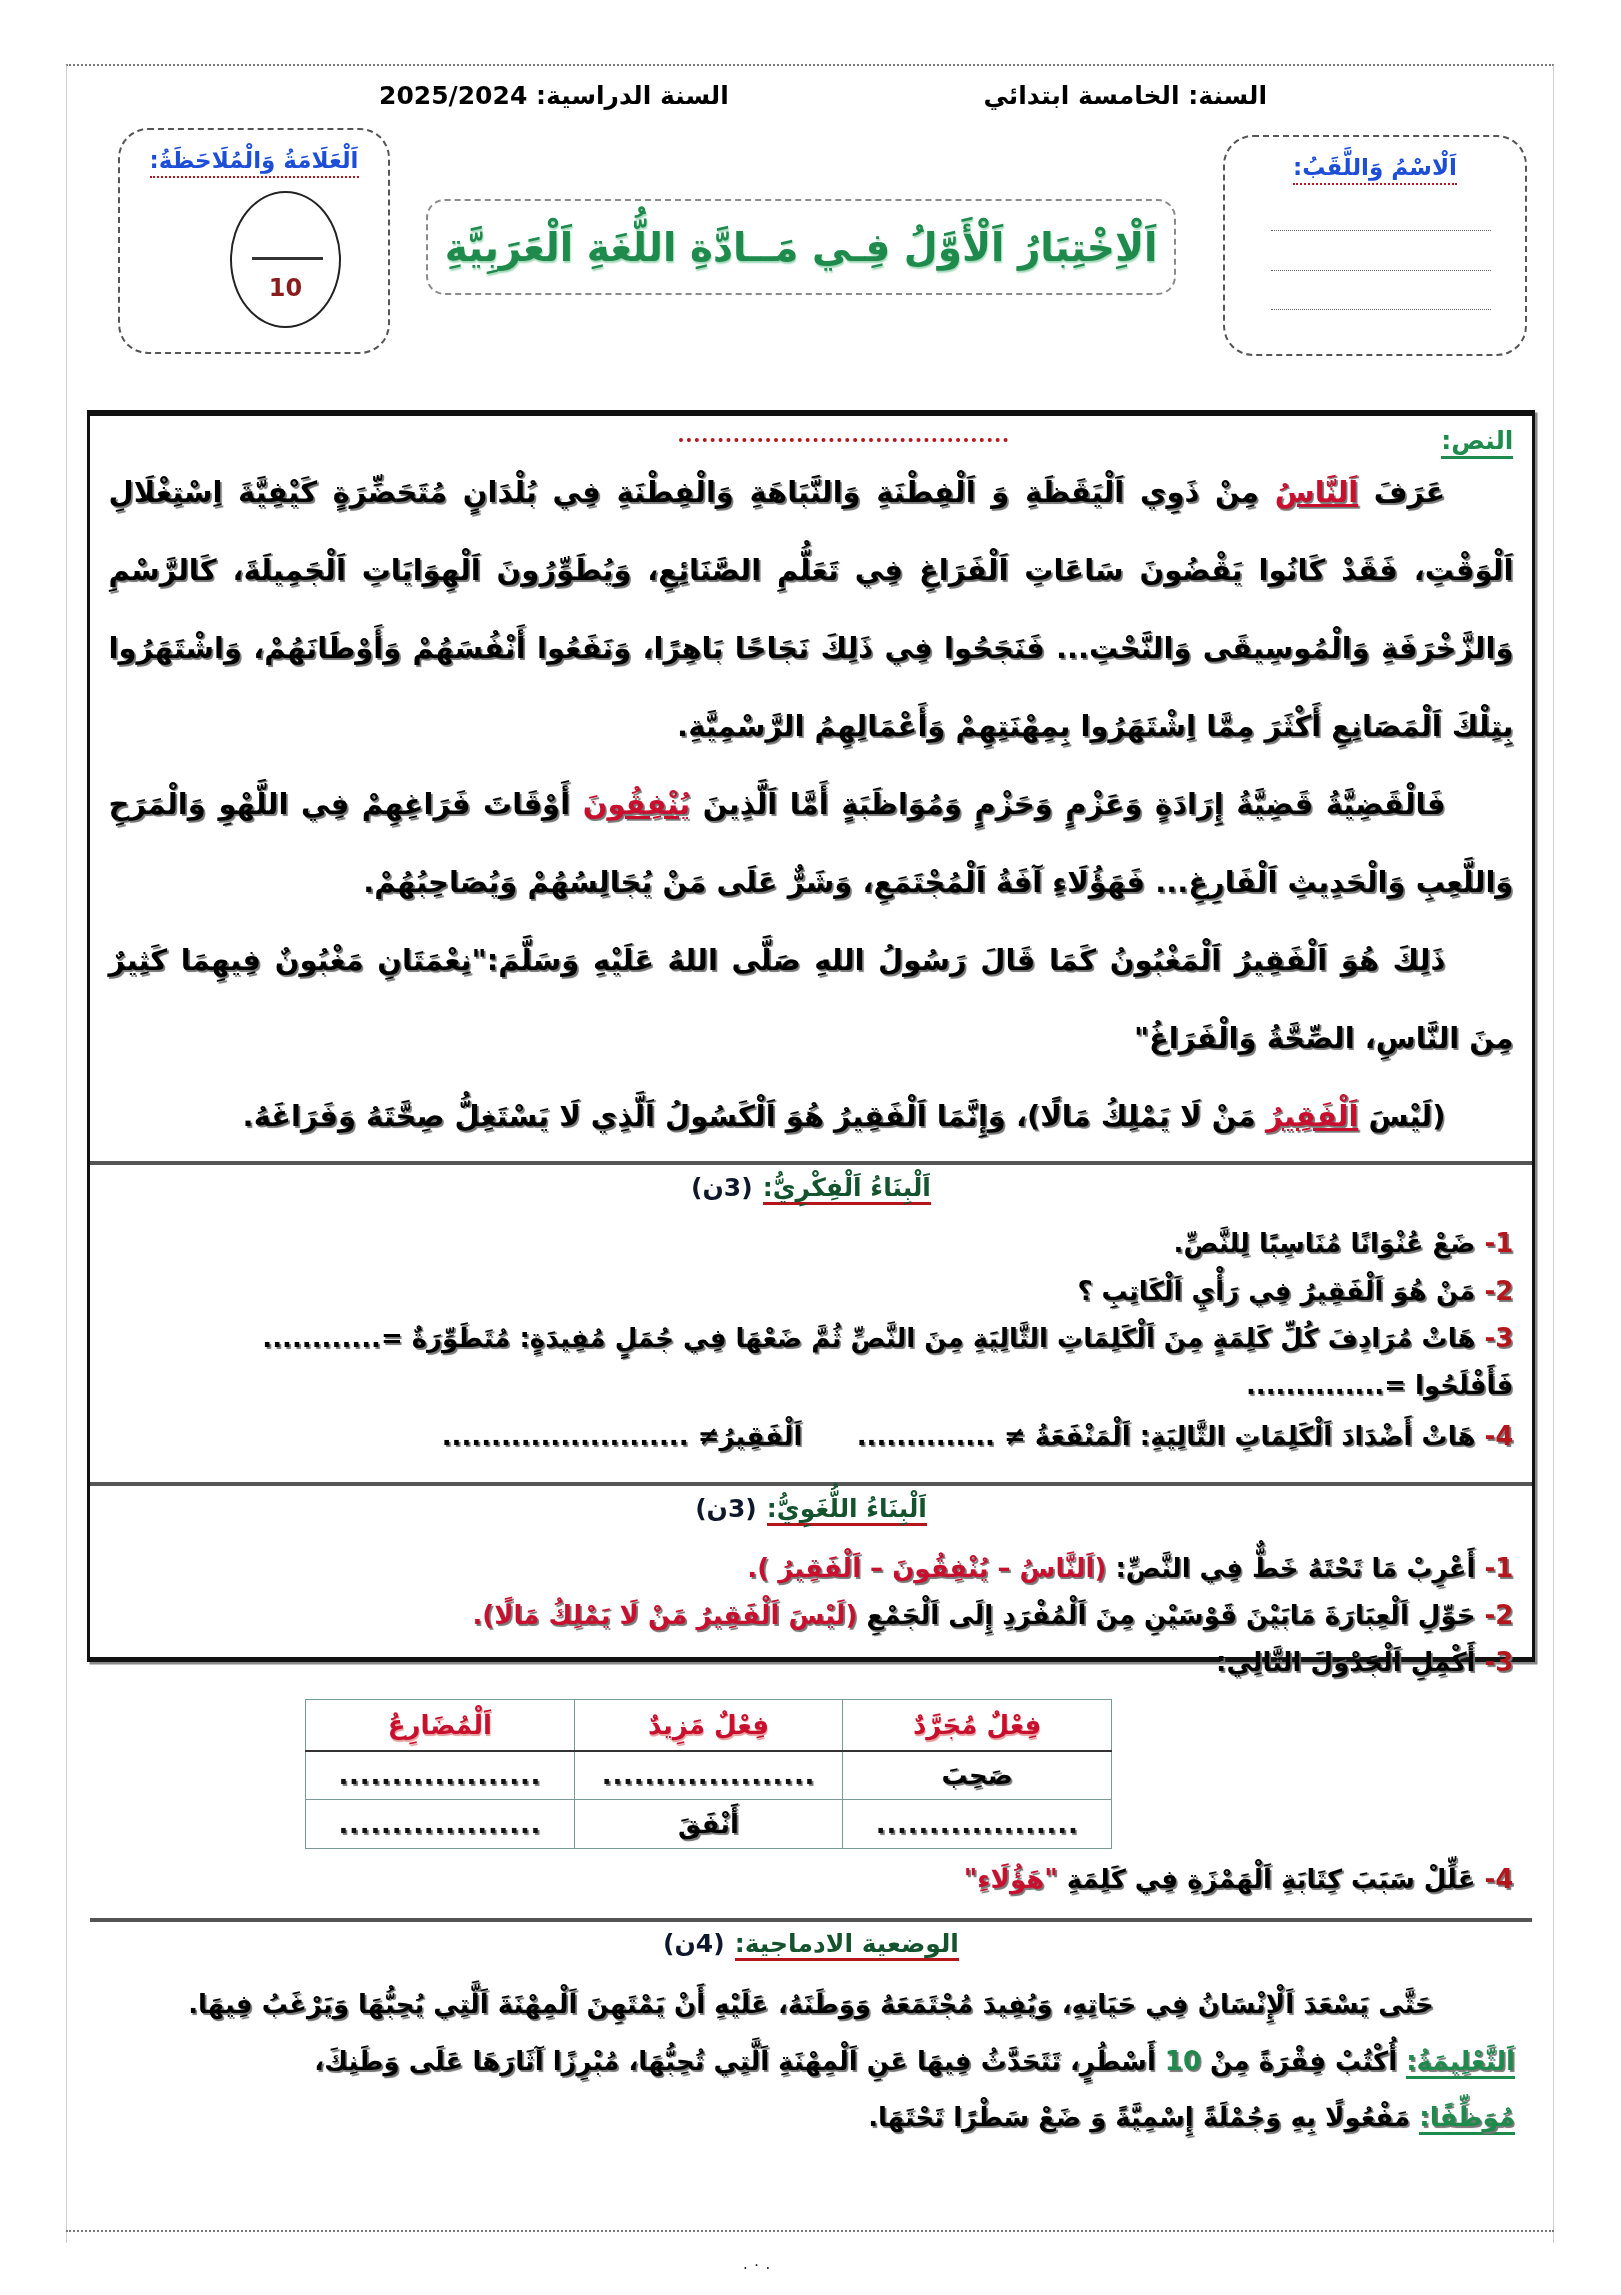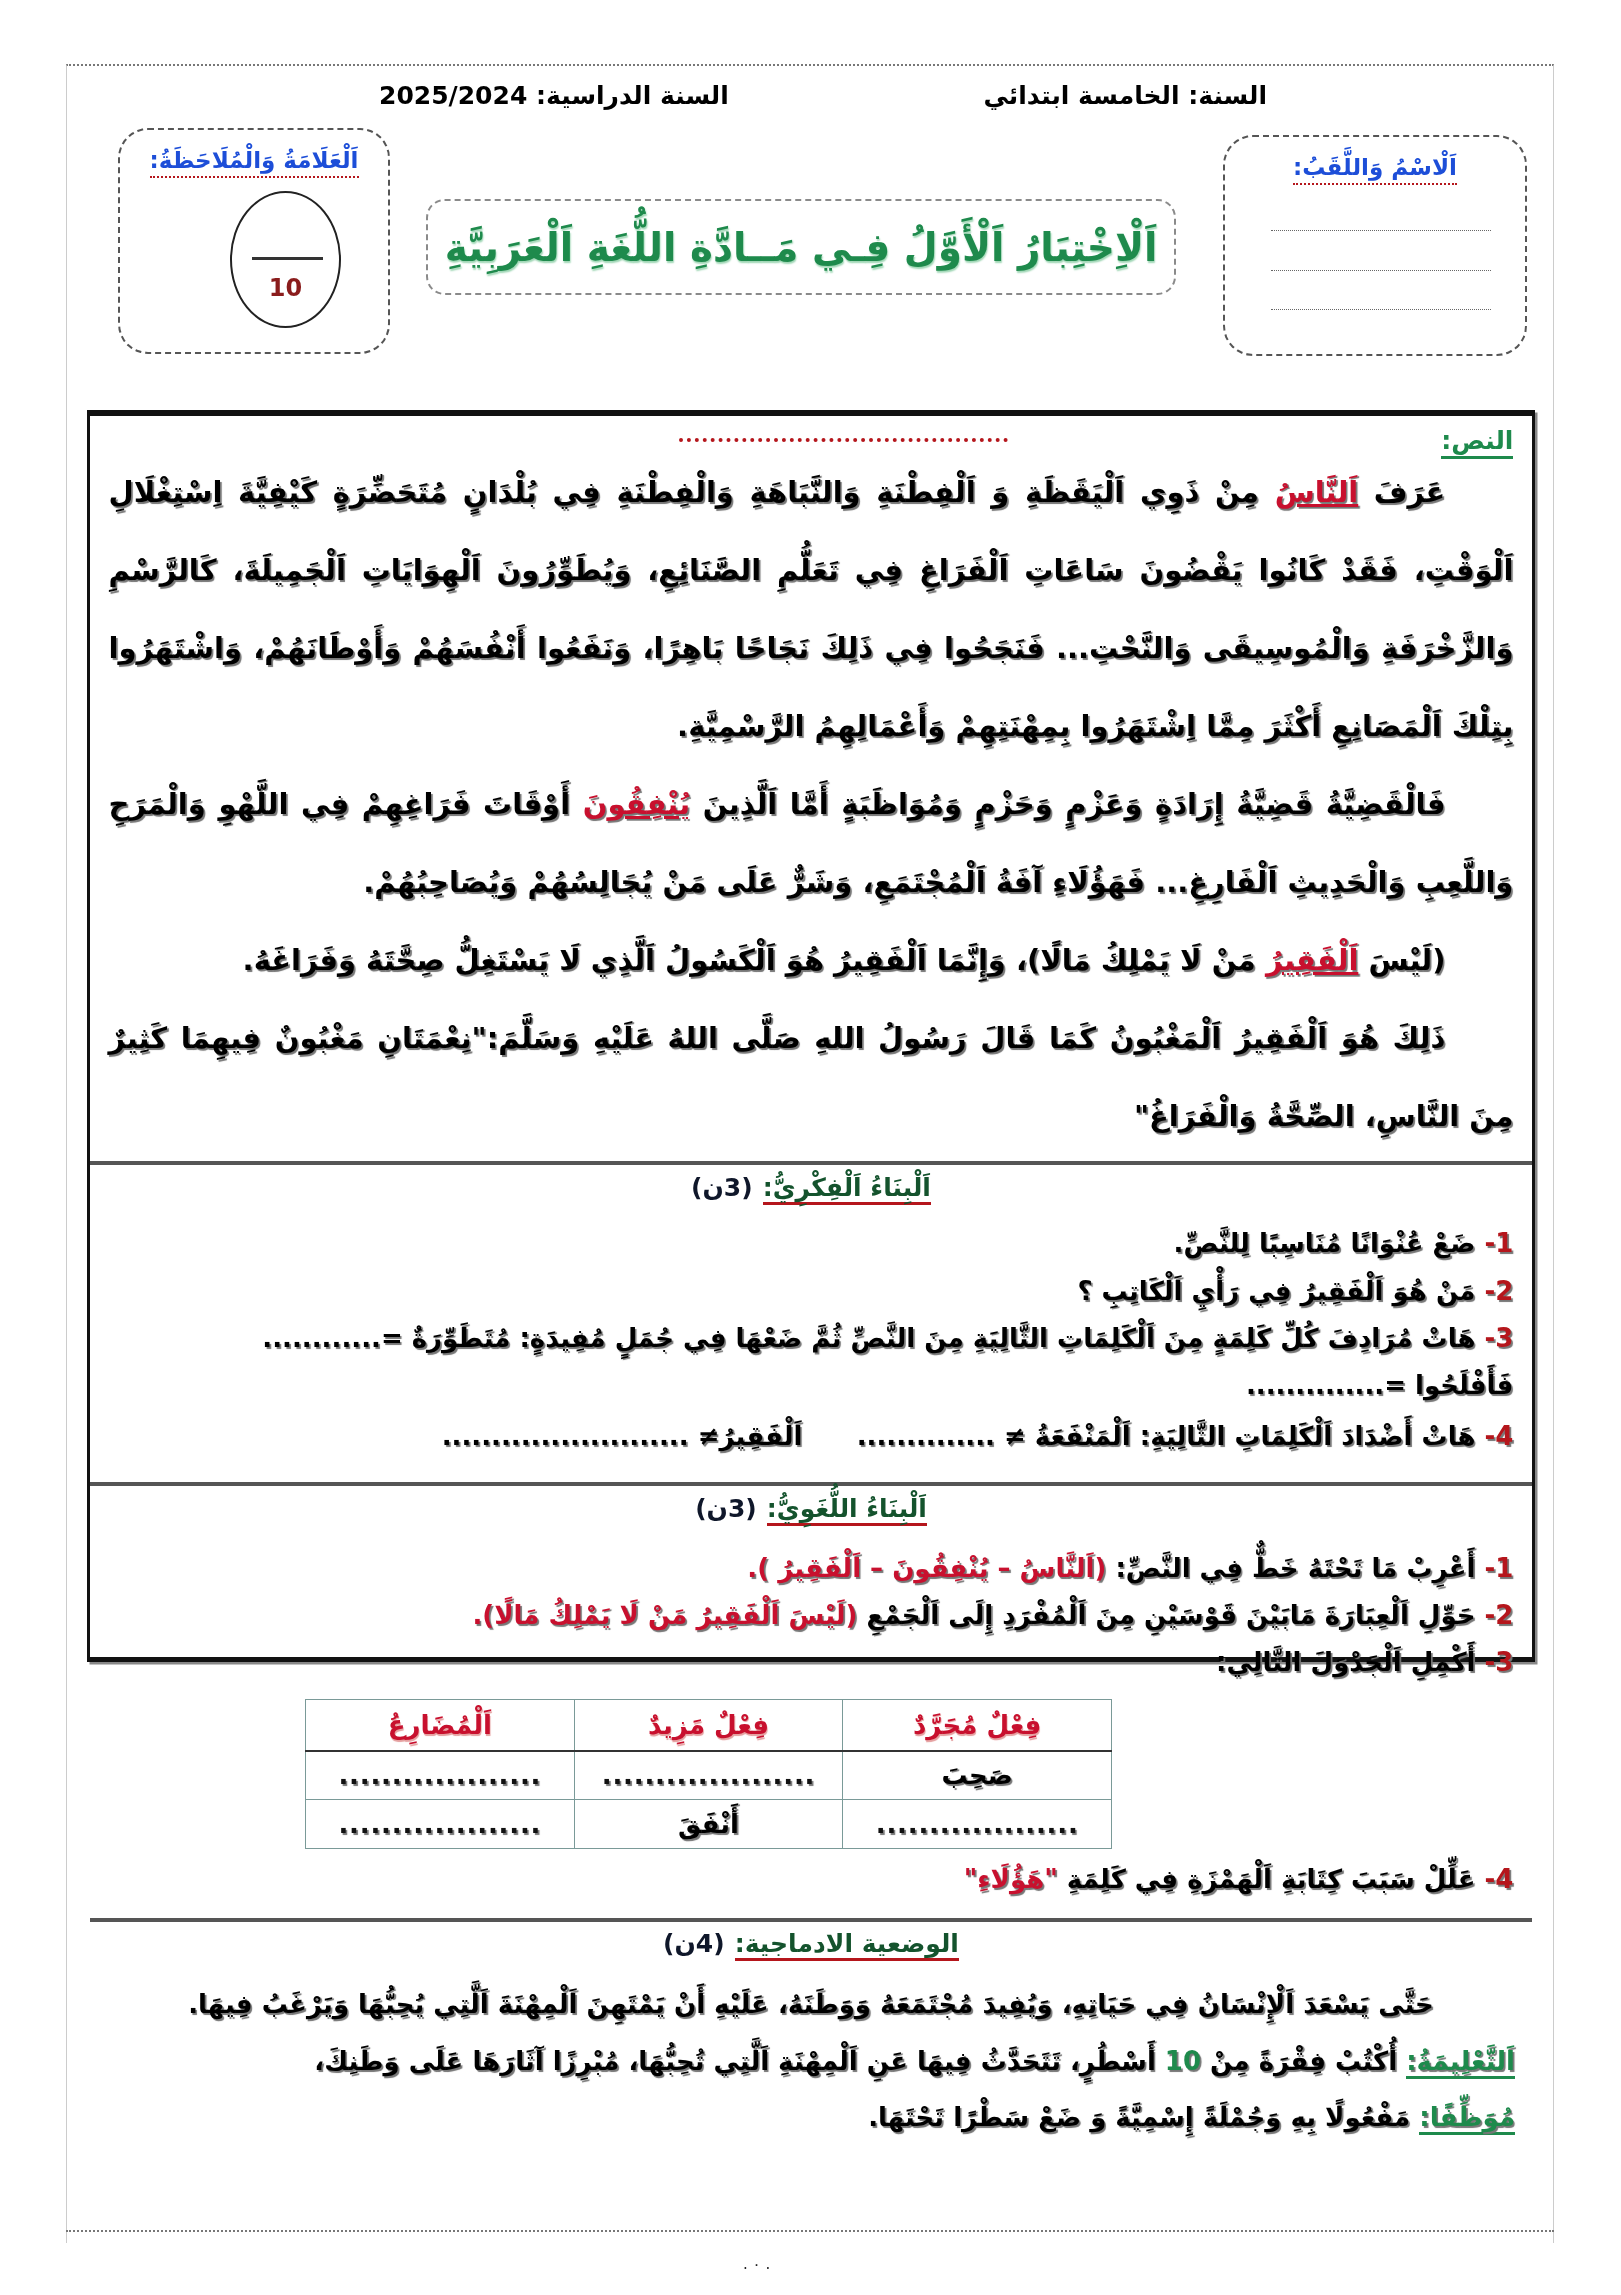--- a/index.html
+++ b/index.html
@@ -134,22 +134,22 @@
   </div>
 </div>
 
 <div class="main-box">
 
   <div class="text-label" style="top:10px">النص:</div>
   <div class="title-dots"></div>
   <div class="passage" style="top:37px">
     <p><span>عَرَفَ </span><span class="red-u">اَلنَّاسُ</span><span> مِنْ ذَوِي اَلْيَقَظَةِ وَ اَلْفِطْنَةِ وَالنَّبَاهَةِ وَالْفِطْنَةِ فِي بُلْدَانٍ مُتَحَضِّرَةٍ كَيْفِيَّةَ اِسْتِغْلَالِ اَلْوَقْتِ، فَقَدْ كَانُوا يَقْضُونَ سَاعَاتِ اَلْفَرَاغِ فِي تَعَلُّمِ الصَّنَائِعِ، وَيُطَوِّرُونَ اَلْهِوَايَاتِ اَلْجَمِيلَةَ، كَالرَّسْمِ وَالزَّخْرَفَةِ وَالْمُوسِيقَى وَالنَّحْتِ... فَنَجَحُوا فِي ذَلِكَ نَجَاحًا بَاهِرًا، وَنَفَعُوا أَنْفُسَهُمْ وَأَوْطَانَهُمْ، وَاشْتَهَرُوا بِتِلْكَ اَلْمَصَانِعِ أَكْثَرَ مِمَّا اِشْتَهَرُوا بِمِهْنَتِهِمْ وَأَعْمَالِهِمُ الرَّسْمِيَّةِ.</span></p>
     <p><span>فَالْقَضِيَّةُ قَضِيَّةُ إِرَادَةٍ وَعَزْمٍ وَحَزْمٍ وَمُوَاظَبَةٍ أَمَّا اَلَّذِينَ </span><span class="red-u">يُنْفِقُونَ</span><span> أَوْقَاتَ فَرَاغِهِمْ فِي اللَّهْوِ وَالْمَرَحِ وَاللَّعِبِ وَالْحَدِيثِ اَلْفَارِغِ... فَهَؤُلَاءِ آفَةُ اَلْمُجْتَمَعِ، وَشَرٌّ عَلَى مَنْ يُجَالِسُهُمْ وَيُصَاحِبُهُمْ.</span></p>
+    <p><span>ذَلِكَ هُوَ اَلْفَقِيرُ اَلْمَغْبُونُ كَمَا قَالَ رَسُولُ اللهِ صَلَّى اللهُ عَلَيْهِ وَسَلَّمَ:</span><span>"نِعْمَتَانِ مَغْبُونٌ فِيهِمَا كَثِيرٌ مِنَ النَّاسِ، الصِّحَّةُ وَالْفَرَاغُ"</span></p>
     <p><span>(لَيْسَ </span><span class="red-u">اَلْفَقِيرُ</span><span> مَنْ لَا يَمْلِكُ مَالًا)، وَإِنَّمَا اَلْفَقِيرُ هُوَ اَلْكَسُولُ اَلَّذِي لَا يَسْتَغِلُّ صِحَّتَهُ وَفَرَاغَهُ.</span></p>
-    <p><span>ذَلِكَ هُوَ اَلْفَقِيرُ اَلْمَغْبُونُ كَمَا قَالَ رَسُولُ اللهِ صَلَّى اللهُ عَلَيْهِ وَسَلَّمَ:</span><span>"نِعْمَتَانِ مَغْبُونٌ فِيهِمَا كَثِيرٌ مِنَ النَّاسِ، الصِّحَّةُ وَالْفَرَاغُ"</span></p>
   </div>
 
   <div class="sep" style="top:745px"></div>
 
   <div class="sec-title" style="top:757px">
     <span class="t">اَلْبِنَاءُ اَلْفِكْرِيُّ:</span><span class="pts">(3ن)</span>
   </div>
   <div class="q" style="top:812px"><span class="num">1-</span> <span>ضَعْ عُنْوَانًا مُنَاسِبًا لِلنَّصِّ.</span></div>
   <div class="q" style="top:860px"><span class="num">2-</span> <span>مَنْ هُوَ اَلْفَقِيرُ فِي رَأْيِ اَلْكَاتِبِ ؟</span></div>
   <div class="q" style="top:907px"><span class="num">3-</span> <span>هَاتْ مُرَادِفَ كُلِّ كَلِمَةٍ مِنَ اَلْكَلِمَاتِ التَّالِيَةِ مِنَ النَّصِّ ثُمَّ ضَعْهَا فِي جُمَلٍ مُفِيدَةٍ: مُتَطَوِّرَةٌ =............</span></div>

